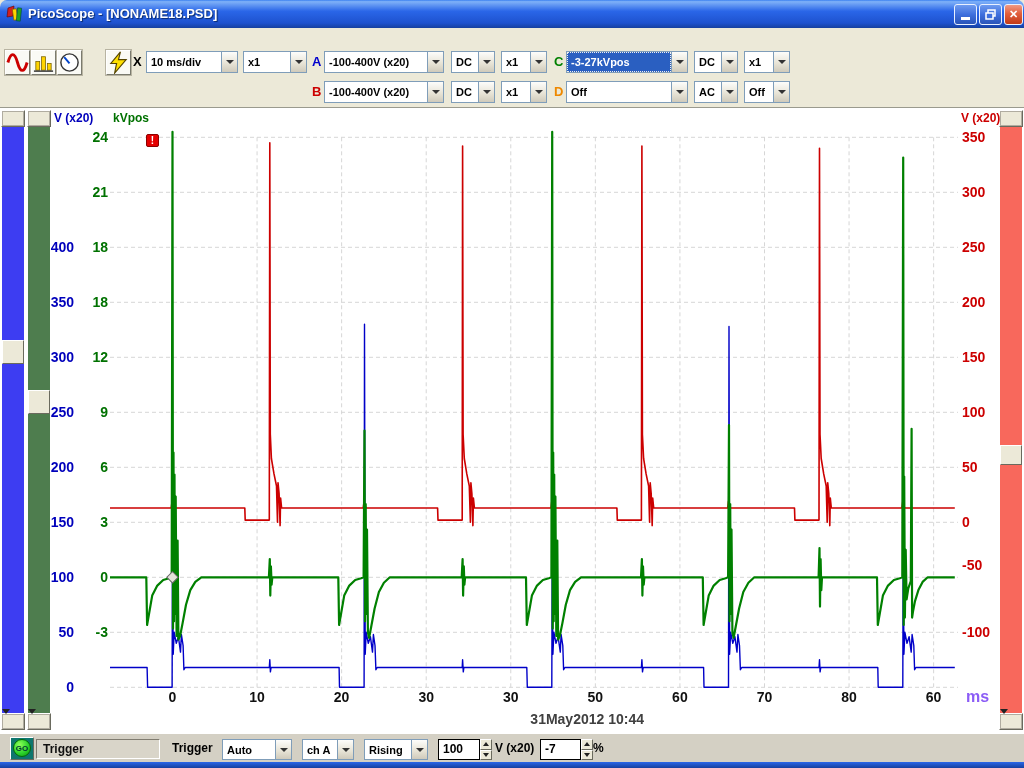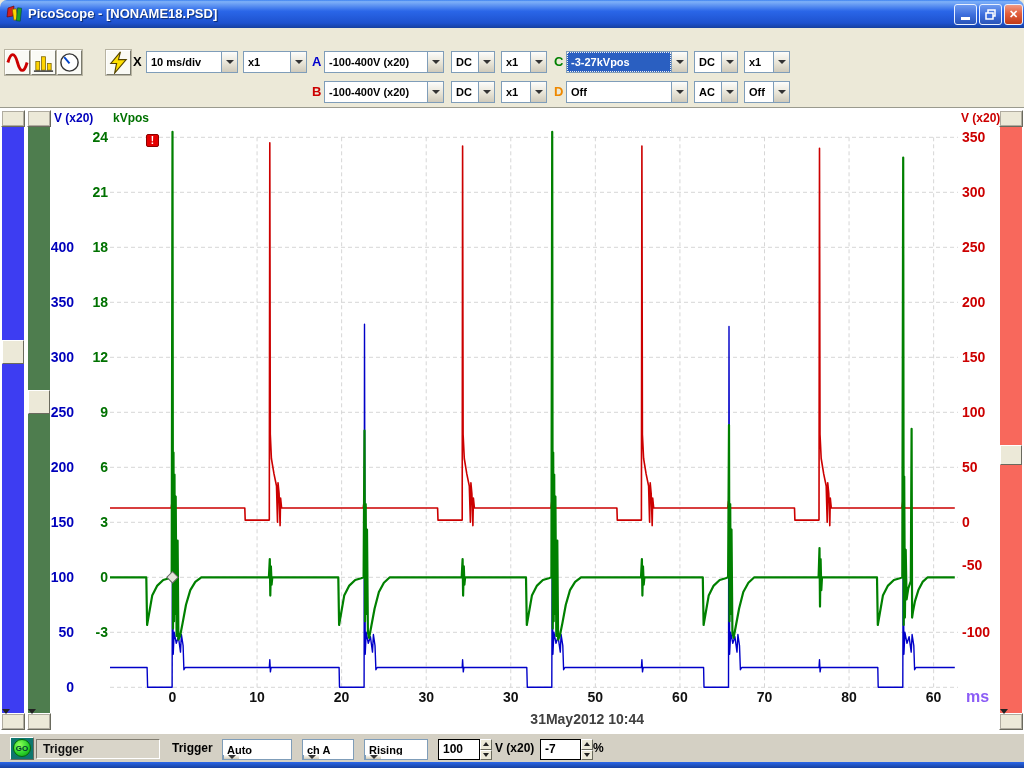--- a/index.html
+++ b/index.html
@@ -74,21 +74,21 @@
   #go-btn { left:10px; top:3px; width:24px; height:23px; background:#0f766e;
     border:1px solid; border-color:#fff #6a6a5e #6a6a5e #fff; }
   #go-circle { width:18px; height:18px; margin:1px auto; border-radius:50%;
     background:radial-gradient(circle at 35% 30%, #8dff57 0%, #2ed32e 55%, #089a08 100%);
     border:1px solid #056a05; color:#033; font-size:8px; font-weight:bold;
     text-align:center; line-height:17px; }
   #state-field { left:36px; top:5px; width:124px; height:20px; background:#D9D5C9;
     border:1px solid; border-color:#807c70 #fff #fff #807c70; font-size:12px; font-weight:bold;
     color:#111; padding:2px 0 0 6px; }
   .sb-label { top:7px; font-size:12px; font-weight:bold; color:#000000; white-space:nowrap; }
-  .scombo { top:5px; height:21px;flex-direction:column; }
+  .scombo { top:5px; height:21px; }
   .spinfield { top:5px; height:21px; background:#fff; border:1px solid #000; font-size:12px;
     font-weight:bold; padding:2px 0 0 4px; }
   .spinner { top:5px; width:12px; height:21px; display:flex; flex-direction:column; }
   .spin-b { flex:1; background:#ECE9D8; border:1px solid; border-color:#fff #6a6a5e #6a6a5e #fff;
     display:flex; align-items:center; justify-content:center; }
   .tri-u { width:0;height:0;border-left:3px solid transparent;border-right:3px solid transparent;
     border-bottom:4px solid #222; }
   .tri-d { width:0;height:0;border-left:3px solid transparent;border-right:3px solid transparent;
     border-top:4px solid #222; }
   #bottom-edge { left:0; top:762px; width:1024px; height:6px;

